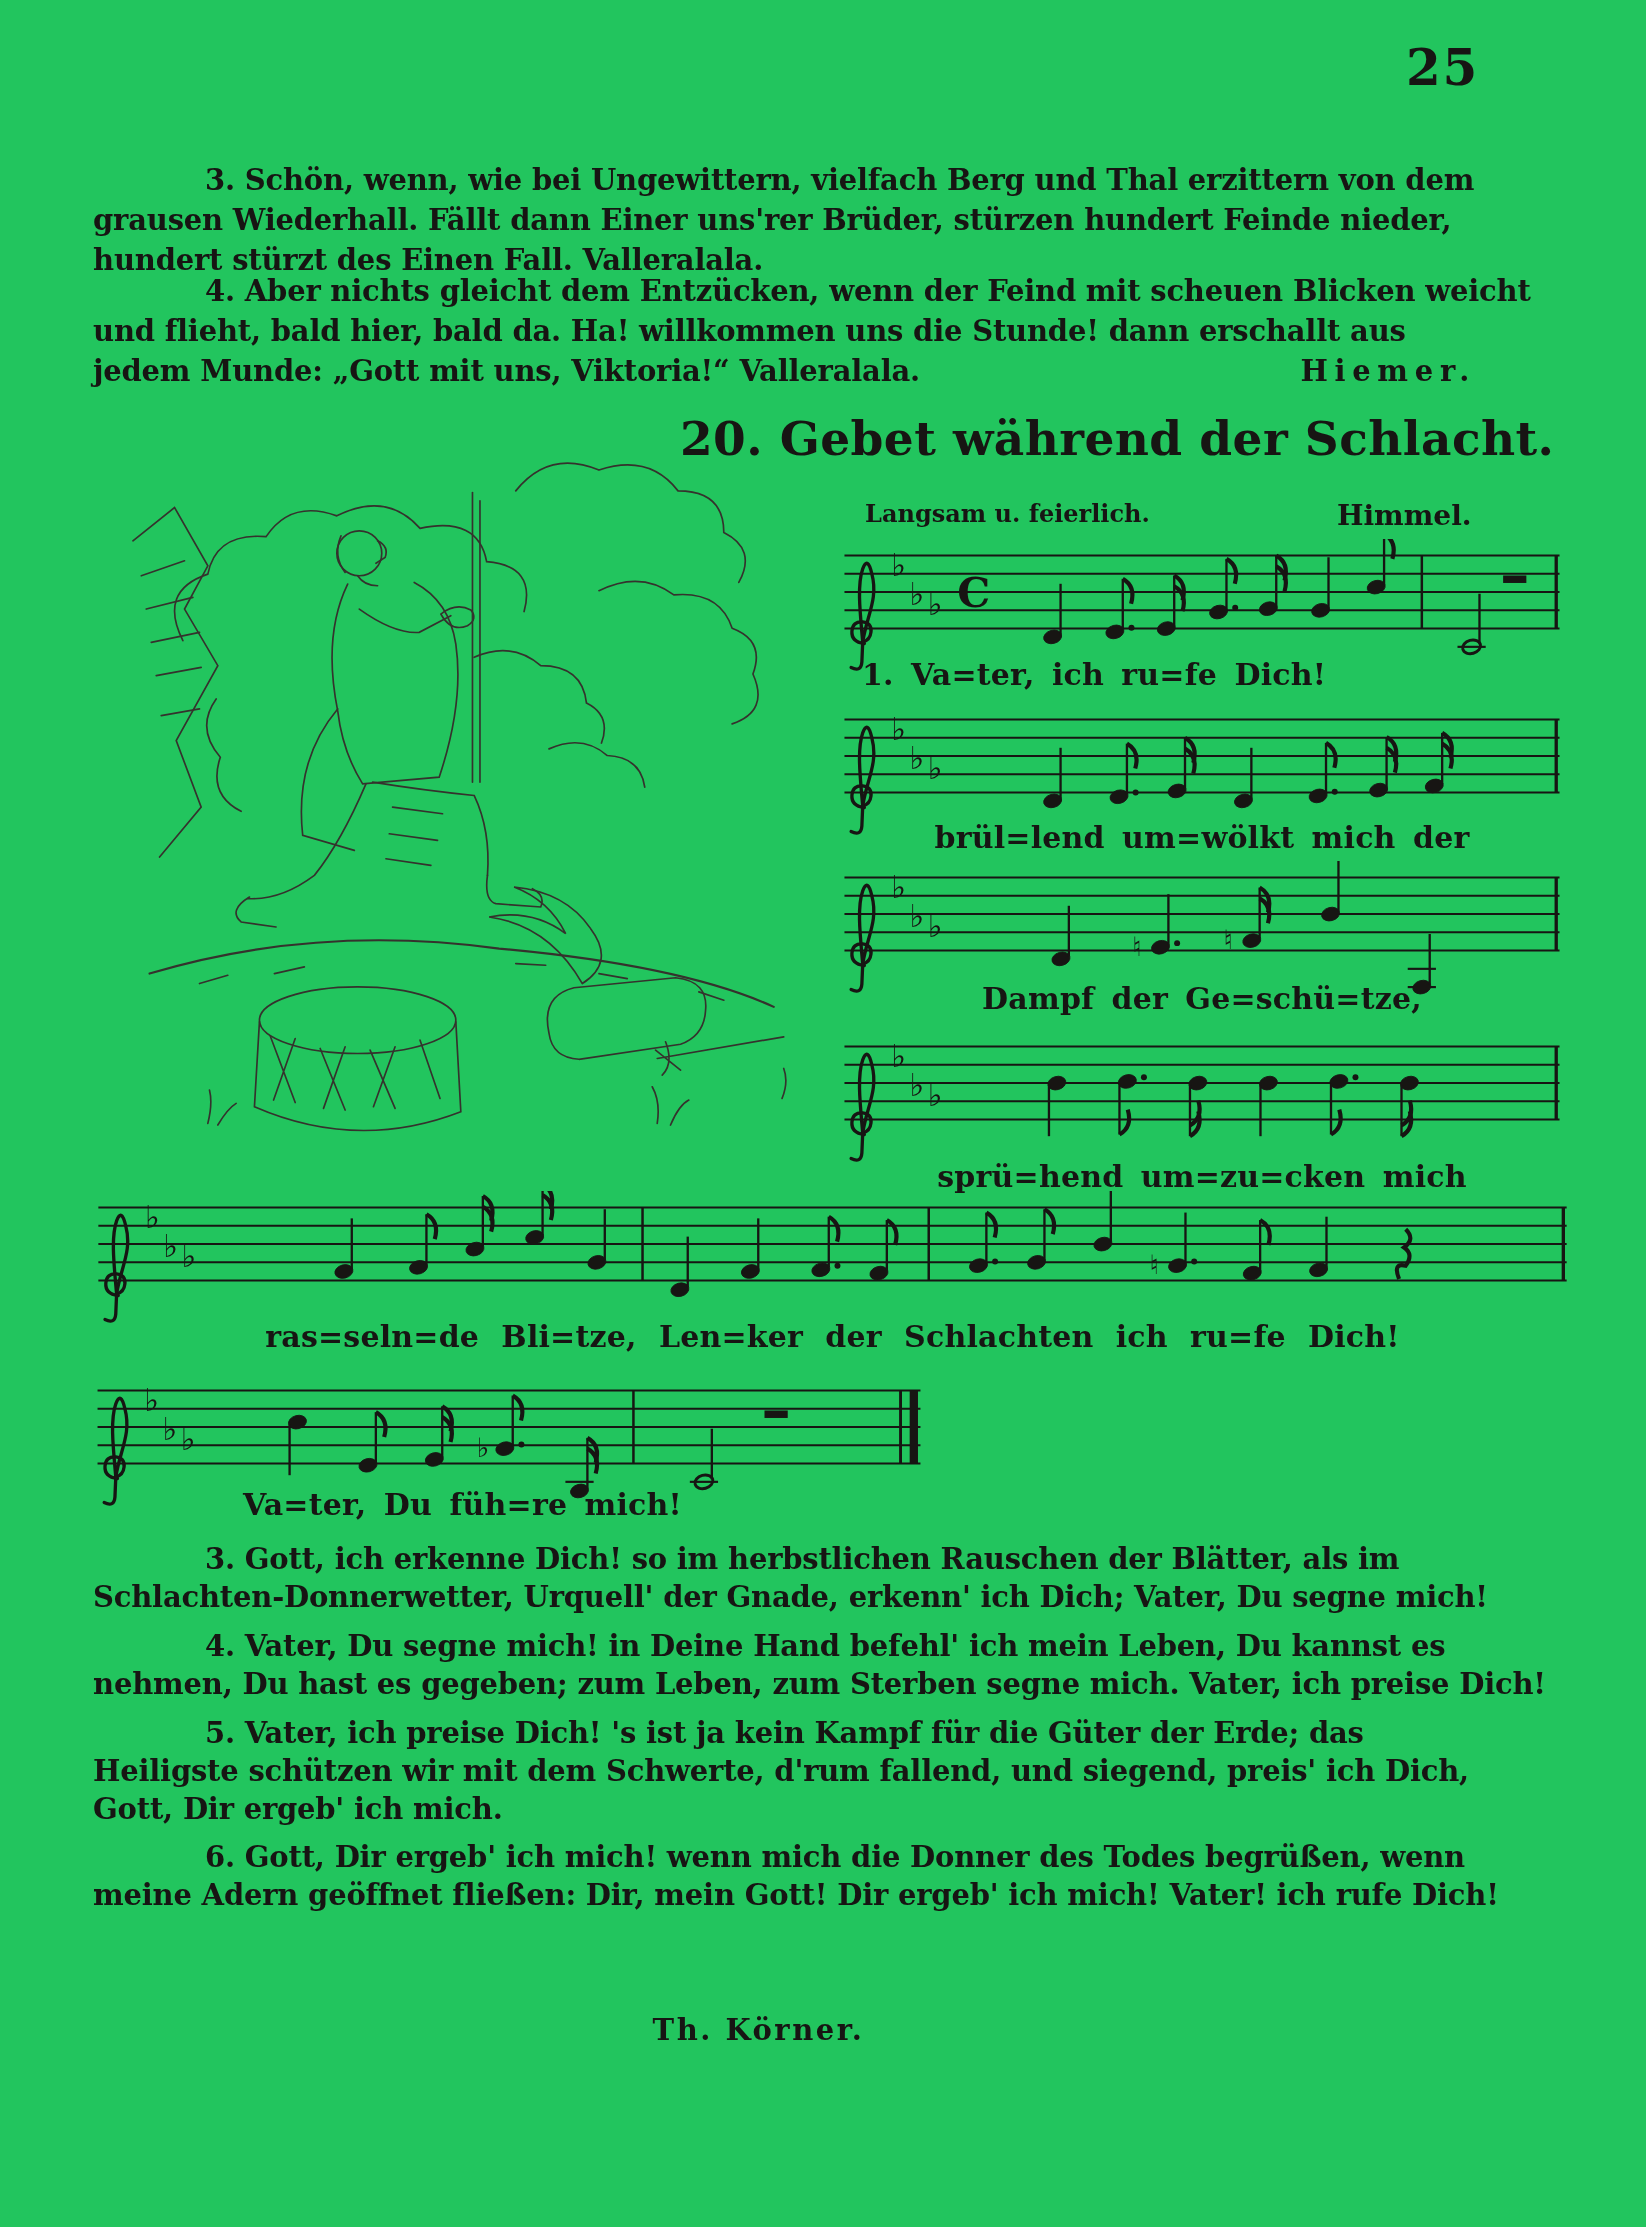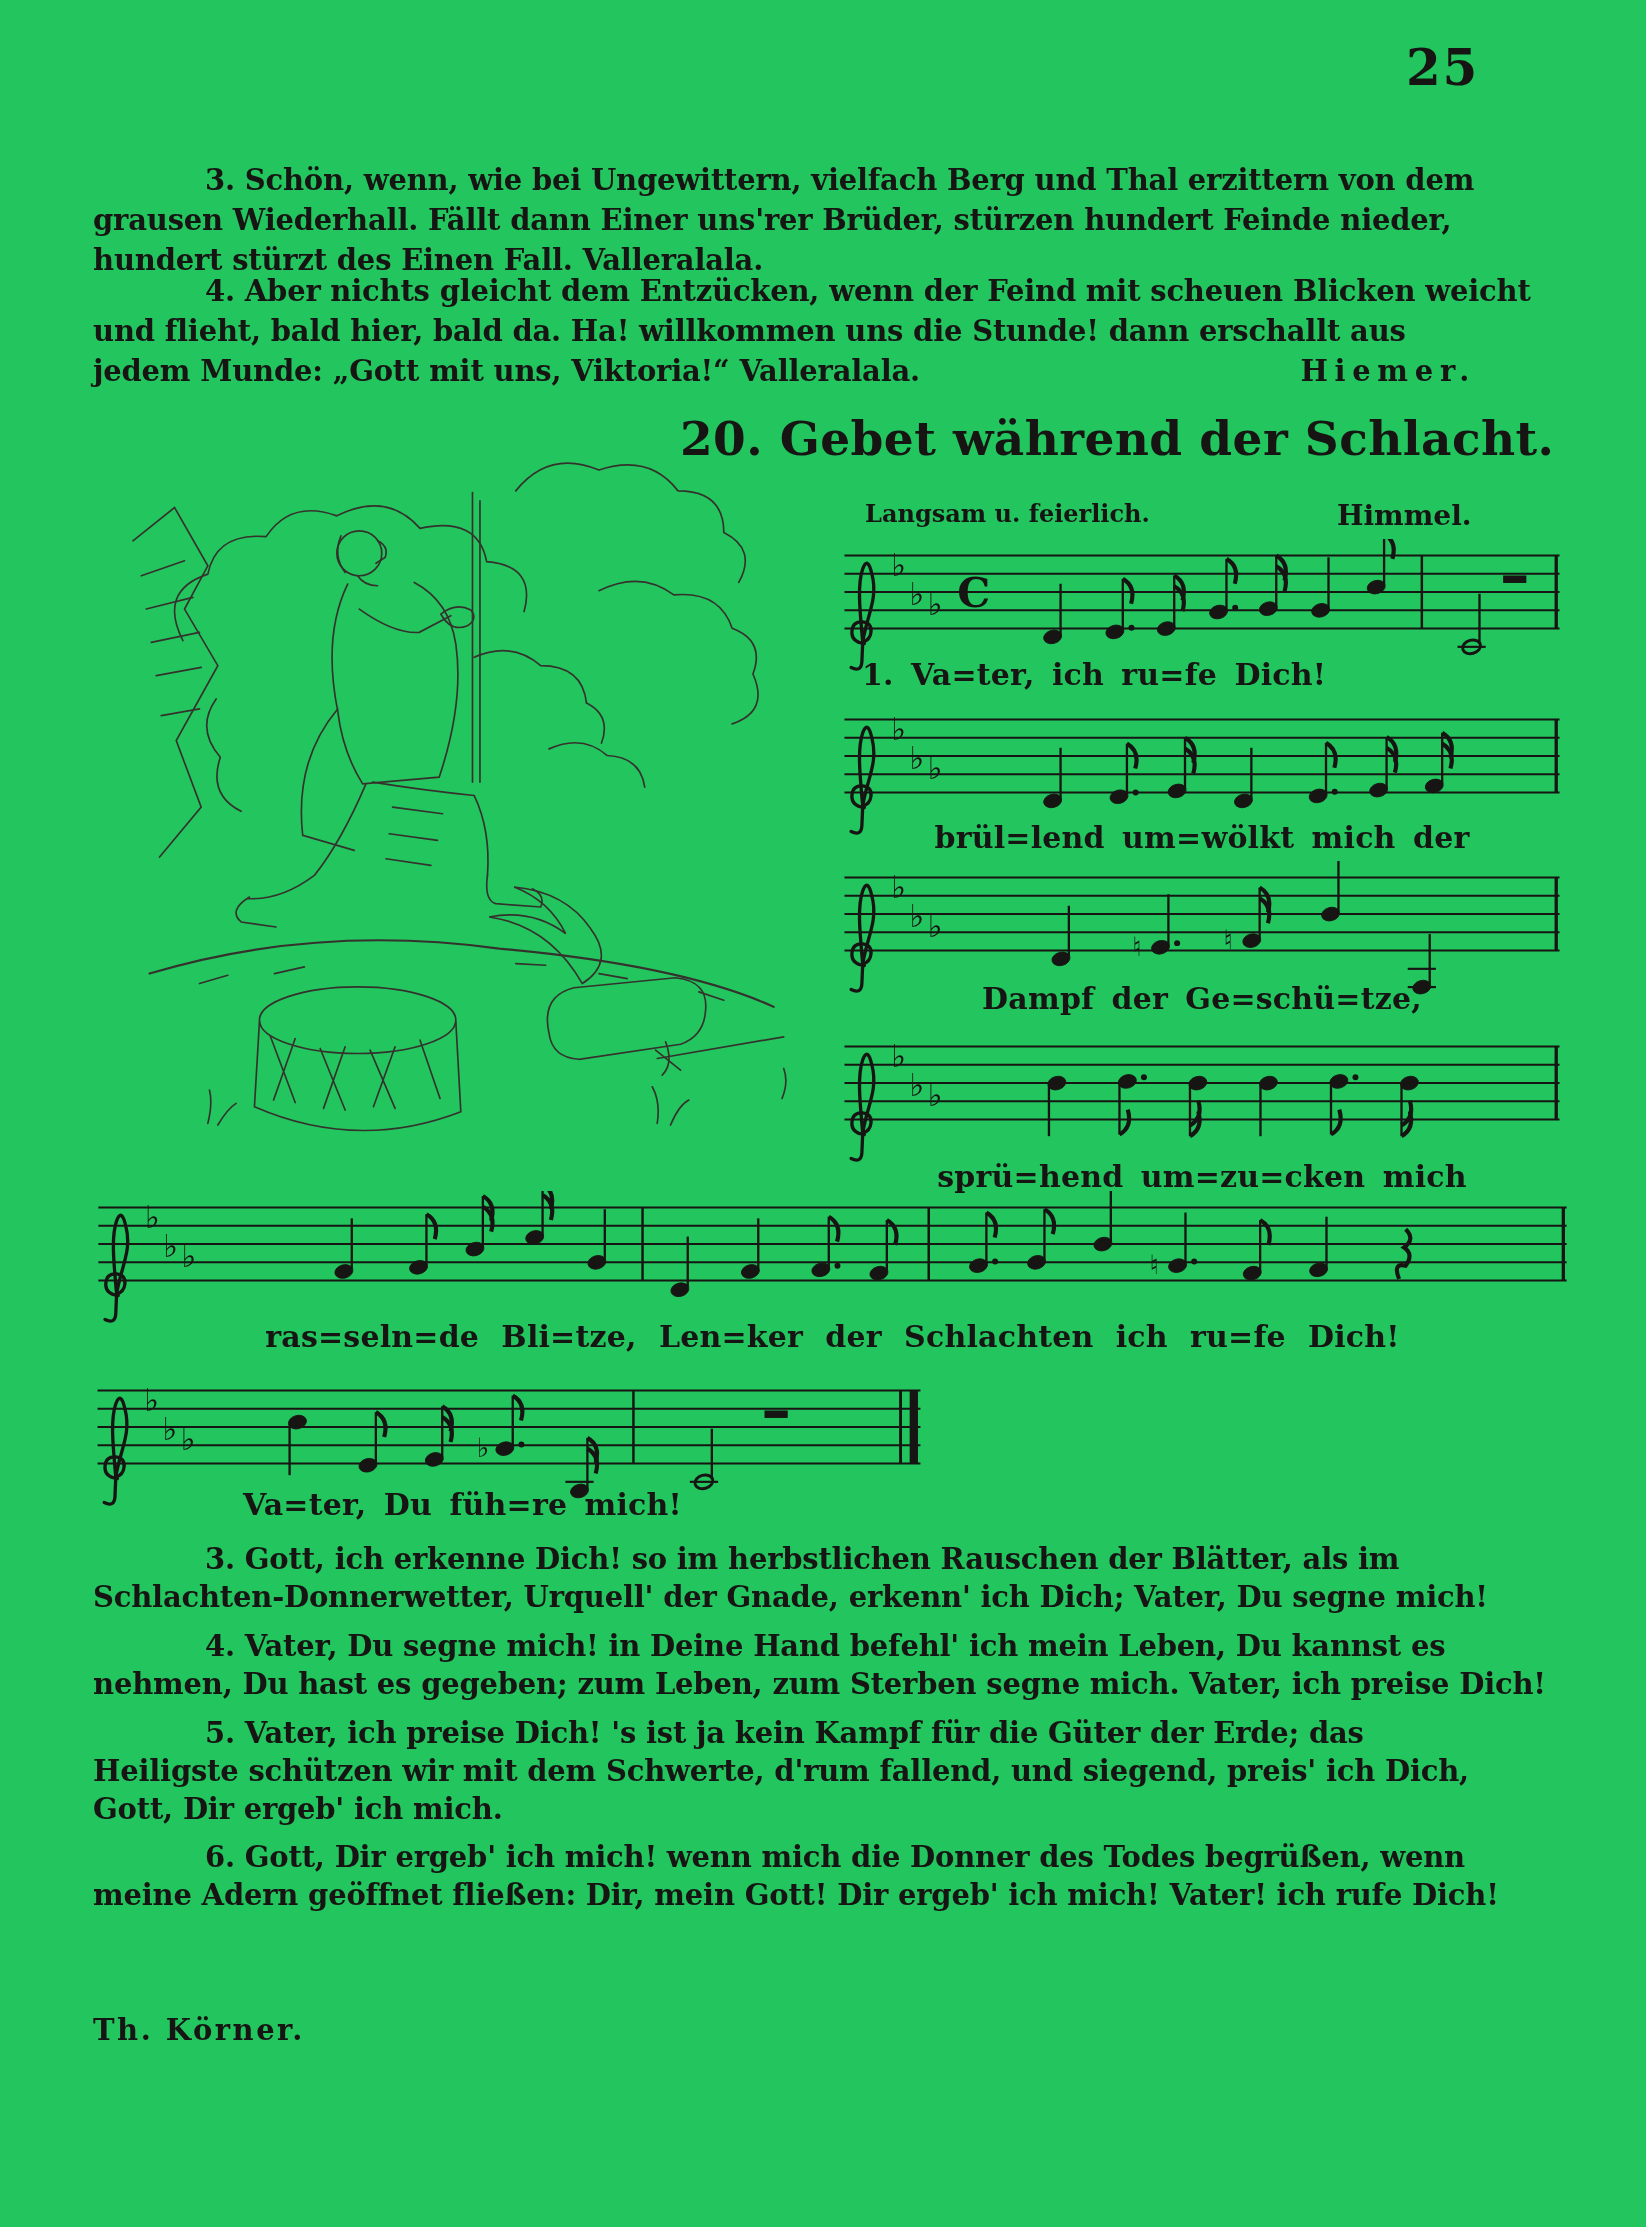--- a/index.html
+++ b/index.html
@@ -28,21 +28,21 @@
   .lyr{position:absolute;font-size:30px;word-spacing:6.7px;letter-spacing:0.2px;white-space:nowrap;}
   #ly1{left:862px;top:657px;width:724px;text-align:left;}
   #ly2{left:840px;top:820px;width:724px;text-align:center;}
   #ly3{left:840px;top:981px;width:724px;text-align:center;}
   #ly4{left:840px;top:1159px;width:724px;text-align:center;}
   #ly5{left:93px;top:1319px;width:1479px;text-align:center;word-spacing:11.6px;}
   #ly6{left:243px;top:1487px;}
   #verses{top:1540px;}
   .verse{margin-bottom:10.8px;}
   .vline{height:38px;line-height:38px;font-size:29px;white-space:nowrap;letter-spacing:-0.2px;}
-  #poet{left:93px;top:2013px;width:1331px;text-align:left;font-size:29px;letter-spacing:2.5px;}
+  #poet{left:93px;top:2013px;width:1331px;text-align:center;font-size:29px;letter-spacing:2.5px;}
   svg text.mtext{font-family:"DejaVu Serif","Liberation Serif",serif;font-weight:700;}
 </style>
 </head>
 <body>
 
 <div class="page">
 
   <div class="abs" id="pageno">25</div>
 
   <div class="block" id="para3">

